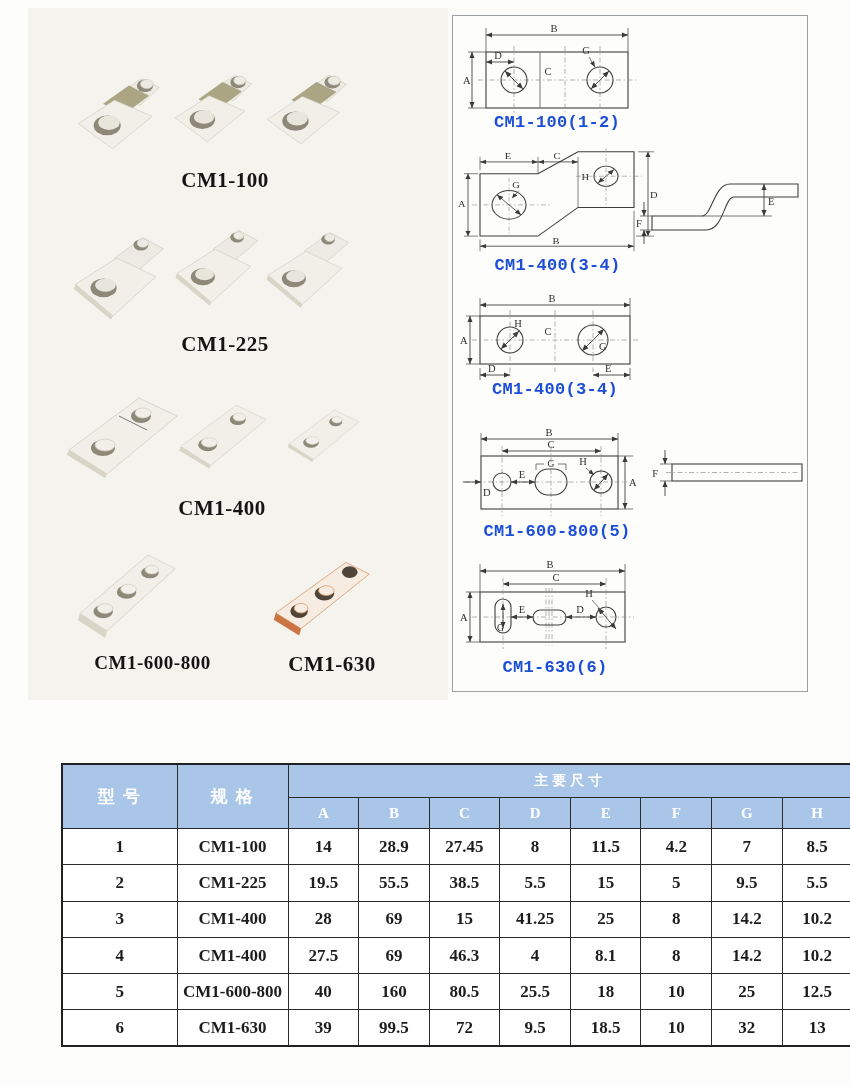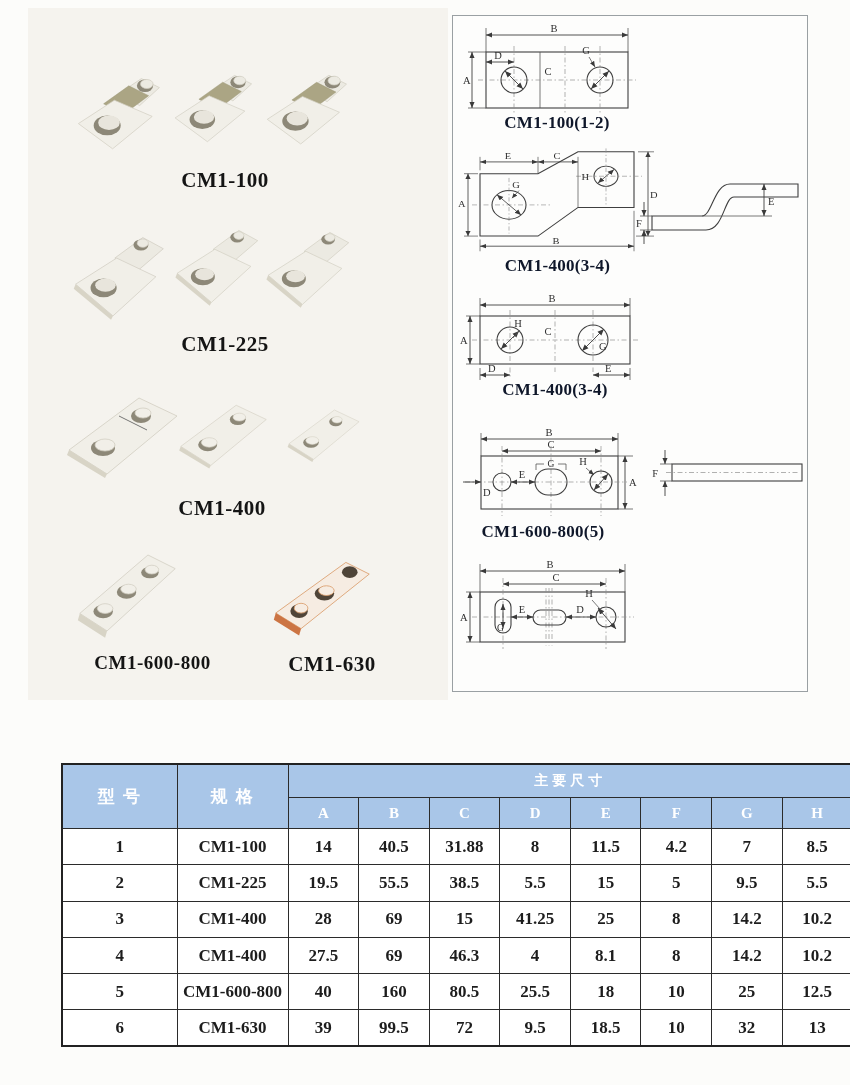--- a/index.html
+++ b/index.html
@@ -18,22 +18,22 @@
     font-size:21px; color:#141414; letter-spacing:0.5px;
     font-family:"Liberation Serif", serif;
   }
   .pcap.small { font-size:19px; }
   .panel {
     position:absolute; left:452px; top:15px; width:354px; height:675px;
     background:#fdfdfc; border:1px solid #9aa0a3;
   }
   .dcap {
     position:absolute; text-align:center; font-weight:bold;
-    font-size:17px; color:#0f172a; letter-spacing:0.3px;
-    font-family:Liberation Serif, serif;
+    font-size:17px; color:#1d4ed8; letter-spacing:0.3px;
+    font-family:Liberation Mono, monospace;
   }
   
   .ol   { fill:none; stroke:#3f3f3f; stroke-width:1.1; }
   .thin { fill:none; stroke:#555;    stroke-width:0.8; }
   .dim  { fill:none; stroke:#3f3f3f; stroke-width:0.9; }
   .cl   { fill:none; stroke:#8f8f8f; stroke-width:0.7; stroke-dasharray:5 2.5 1.5 2.5; }
   .dtext{ font:10.5px "Liberation Serif", serif; fill:#2e2e2e; }
   .dtext9{ font:9.5px "Liberation Serif", serif; fill:#2e2e2e; }
   
   .plate  { fill:#f1efe8; stroke:#d2cec2; stroke-width:0.8; }
@@ -302,21 +302,21 @@
   </svg>
 
   <svg class="abs" style="left:632px;top:448px" width="175" height="52" viewBox="0 0 175 52">
     <rect class="ol" x="40" y="16" width="130" height="17"></rect>
     <path class="cl" d="M34,24.5 H168"></path>
     <path class="thin" d="M28,16 H40 M28,33 H40"></path>
     <line class="dim" x1="33" y1="2" x2="33" y2="16" marker-end="url(#ar)"></line>
     <line class="dim" x1="33" y1="48" x2="33" y2="33" marker-end="url(#ar)"></line>
     <text class="dtext" x="26" y="29" text-anchor="end">F</text>
   </svg>
-  <div class="dcap" style="left:444px;top:522px;width:198px">CM1-600-800(5)</div>
+  <div class="dcap" style="left:458px;top:522px;width:198px">CM1-600-800(5)</div>
 
   <svg class="abs" style="left:458px;top:556px" width="200" height="112" viewBox="0 0 200 112">
     <path class="thin" d="M22,8 V36 M167,8 V36"></path>
     <line class="dim" x1="22" y1="15" x2="167" y2="15" marker-start="url(#ar)" marker-end="url(#ar)"></line>
     <text class="dtext" x="92" y="12" text-anchor="middle">B</text>
     <line class="dim" x1="45" y1="28" x2="148" y2="28" marker-start="url(#ar)" marker-end="url(#ar)"></line>
     <text class="dtext" x="98" y="25" text-anchor="middle">C</text>
     <rect class="ol" x="22" y="36" width="145" height="50"></rect>
     <path class="cl" d="M14,61 H176 M45,22 V93 M88,32 V90 M91,32 V90 M94,32 V90 M148,22 V93"></path>
     <rect class="ol" x="37" y="43" width="16" height="34" rx="8"></rect>
@@ -328,20 +328,21 @@
     <path class="thin" d="M134,44 L142,53"></path>
     <line class="dim" x1="140" y1="52" x2="158" y2="73" marker-start="url(#ar)" marker-end="url(#ar)"></line>
     <line class="dim" x1="53" y1="61" x2="75" y2="61" marker-start="url(#ar)" marker-end="url(#ar)"></line>
     <text class="dtext" x="64" y="57" text-anchor="middle">E</text>
     <line class="dim" x1="108" y1="61" x2="138" y2="61" marker-start="url(#ar)" marker-end="url(#ar)"></line>
     <text class="dtext" x="122" y="57" text-anchor="middle">D</text>
     <path class="thin" d="M8,36 H22 M8,86 H22"></path>
     <line class="dim" x1="12" y1="36" x2="12" y2="86" marker-start="url(#ar)" marker-end="url(#ar)"></line>
     <text class="dtext" x="2" y="65">A</text>
   </svg>
+  <div class="dcap" style="left:460px;top:658px;width:190px">CM1-630(6)</div>
 
   <table class="dims-table">
     <colgroup>
       <col style="width:115px">
         <col style="width:111px">
       <col span="8" style="width:70.6px">
     </colgroup>
     <thead>
       <tr>
         <th rowspan="2" class="th-cn">型 号</th>
@@ -357,22 +358,22 @@
         <th class="th-ltr">F</th>
         <th class="th-ltr">G</th>
         <th class="th-ltr">H</th>
       </tr>
     </thead>
     <tbody>
       <tr>
         <td>1</td>
         <td class="spec">CM1-100</td>
         <td>14</td>
-        <td>40.5</td>
-        <td>31.88</td>
+        <td>28.9</td>
+        <td>27.45</td>
         <td>8</td>
         <td>11.5</td>
         <td>4.2</td>
         <td>7</td>
         <td>8.5</td>
       </tr>
       <tr>
         <td>2</td>
         <td class="spec">CM1-225</td>
         <td>19.5</td>

